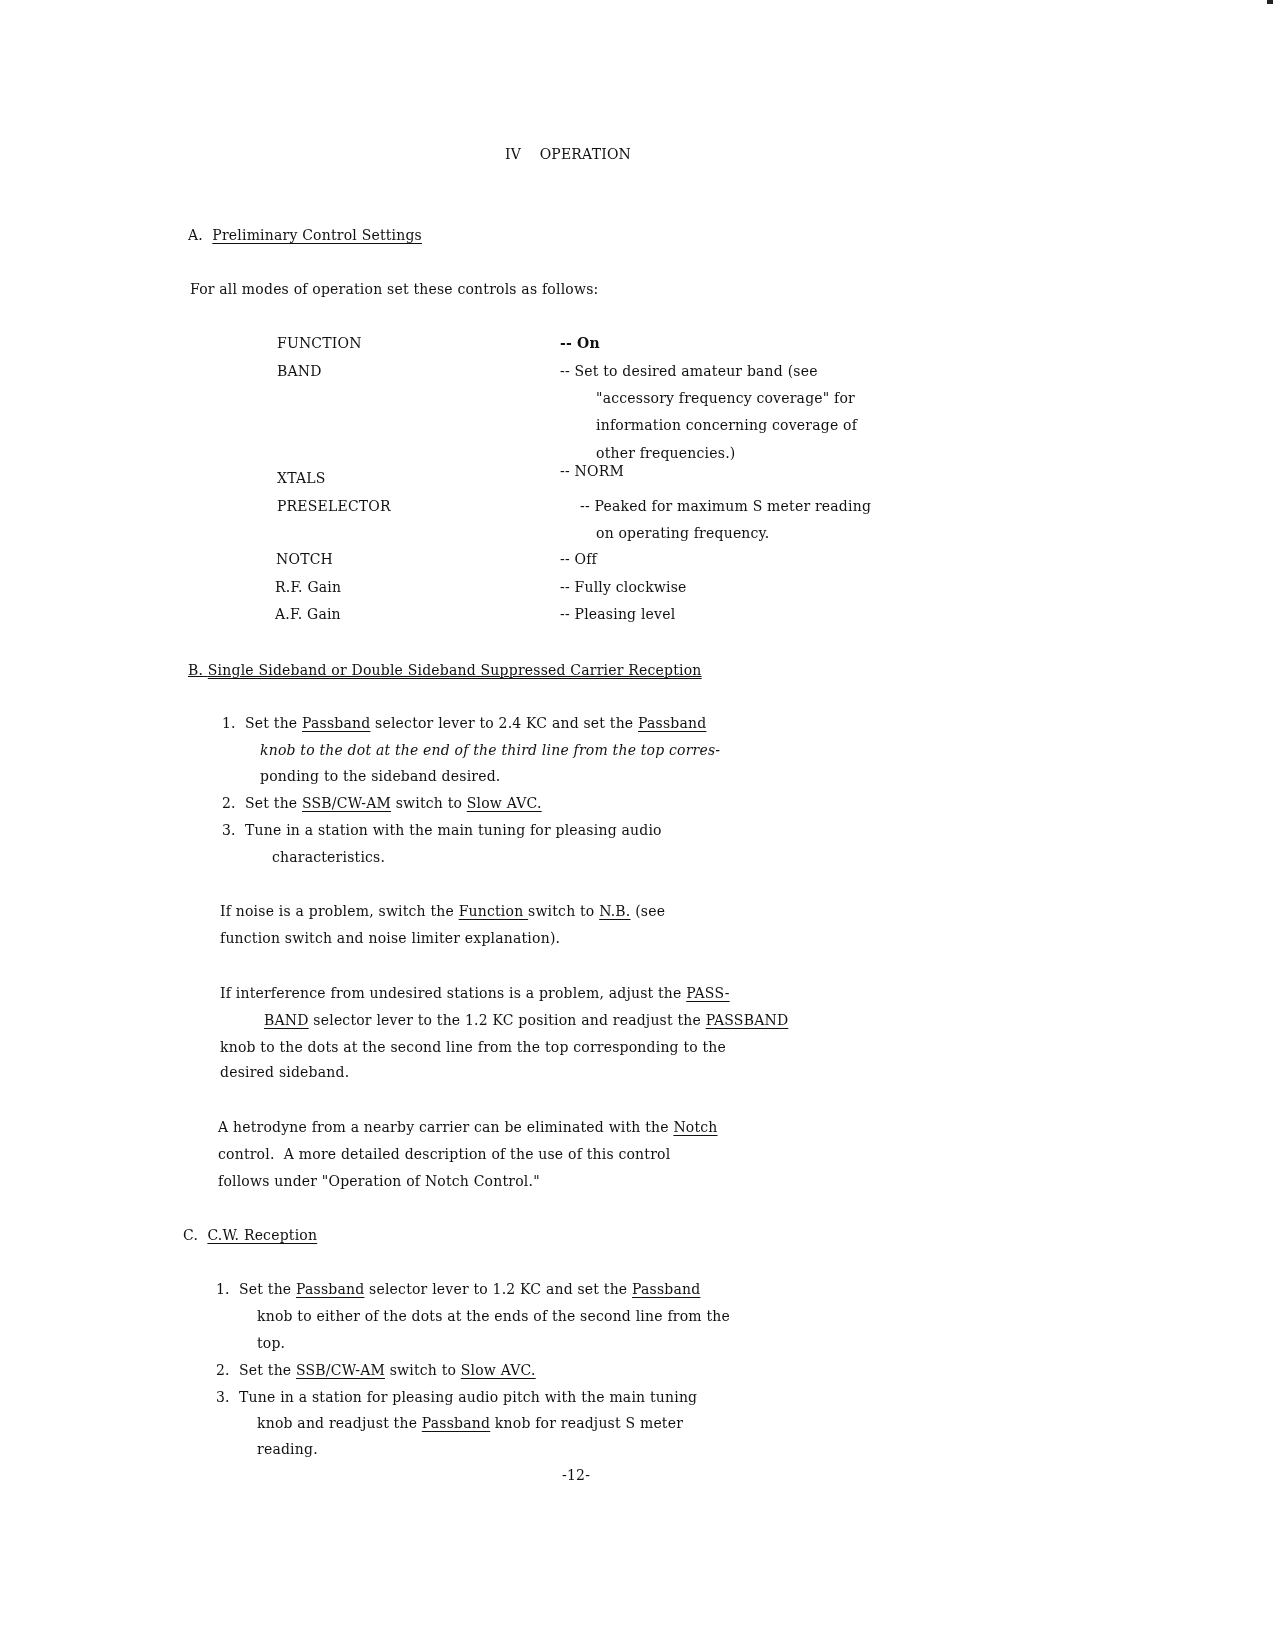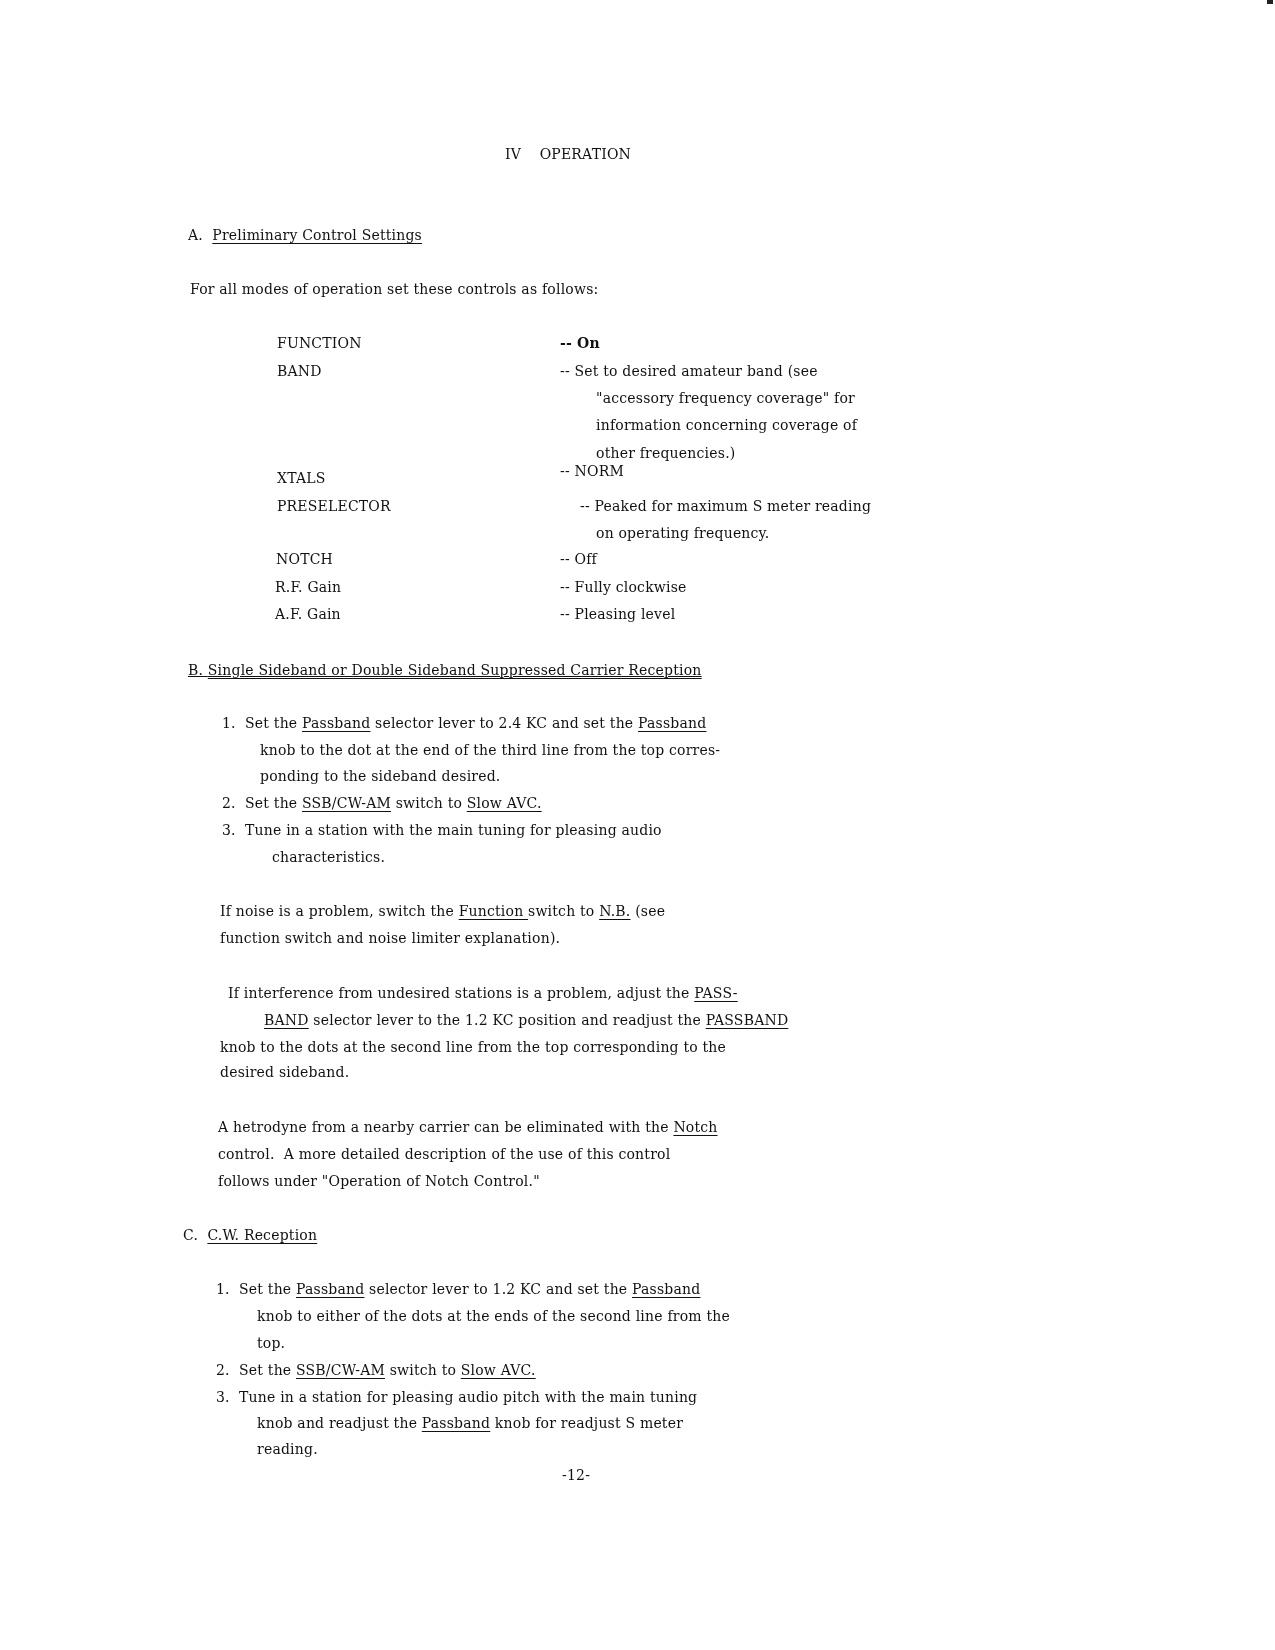--- a/index.html
+++ b/index.html
@@ -42,32 +42,32 @@
   <div class="line" style="left:275px; top:574px;">R.F. Gain</div>
   <div class="line" style="left:560px; top:574px;">-- Fully clockwise</div>
 
   <div class="line" style="left:275px; top:601px;">A.F. Gain</div>
   <div class="line" style="left:560px; top:601px;">-- Pleasing level</div>
 </div>
 
 <div class="line" style="left:188px; top:657px;text-decoration:underline;"><span>B.</span> <span class="u">Single Sideband or Double Sideband Suppressed Carrier Reception</span></div>
 
 <div class="line" style="left:222px; top:710px;"><span>1.</span>  <span>Set the </span><span class="u">Passband</span><span> selector lever to 2.4 KC and set the </span><span class="u">Passband</span></div>
-<div class="line" style="left:260px; top:737px;">knob to the dot at the end of the third line from the top corres-</div>
+<div class="line" style="left:260px; top:737px;font-style:italic;">knob to the dot at the end of the third line from the top corres-</div>
 <div class="line" style="left:260px; top:763px;">ponding to the sideband desired.</div>
 
 <div class="line" style="left:222px; top:790px;"><span>2.</span>  <span>Set the </span><span class="u">SSB/CW-AM</span><span> switch to </span><span class="u">Slow AVC.</span></div>
 
 <div class="line" style="left:222px; top:817px;"><span>3.</span>  <span>Tune in a station with the main tuning for pleasing audio</span></div>
 <div class="line" style="left:272px; top:844px;">characteristics.</div>
 
 <div class="line" style="left:220px; top:898px;"><span>If noise is a problem, switch the </span><span class="u">Function </span><span>switch to </span><span class="u">N.B.</span><span> (see</span></div>
 <div class="line" style="left:220px; top:925px;">function switch and noise limiter explanation).</div>
 
-<div class="line" style="left:220px; top:980px;margin-left:8px;"><span>If interference from undesired stations is a problem, adjust the </span><span class="u">PASS-</span></div>
+<div class="line" style="left:220px; top:980px;"><span>If interference from undesired stations is a problem, adjust the </span><span class="u">PASS-</span></div>
 <div class="line" style="left:220px; top:1007px;margin-left:44px;"><span class="u">BAND</span><span> selector lever to the 1.2 KC position and readjust the </span><span class="u">PASSBAND</span></div>
 <div class="line" style="left:220px; top:1034px;">knob to the dots at the second line from the top corresponding to the</div>
 <div class="line" style="left:220px; top:1059px;">desired sideband.</div>
 
 <div class="line" style="left:218px; top:1114px;"><span>A hetrodyne from a nearby carrier can be eliminated with the </span><span class="u">Notch</span></div>
 <div class="line" style="left:218px; top:1141px;">control.  A more detailed description of the use of this control</div>
 <div class="line" style="left:218px; top:1168px;">follows under "Operation of Notch Control."</div>
 
 <div class="line" style="left:183px; top:1222px;"><span>C.</span>  <span class="u">C.W. Reception</span></div>
 

